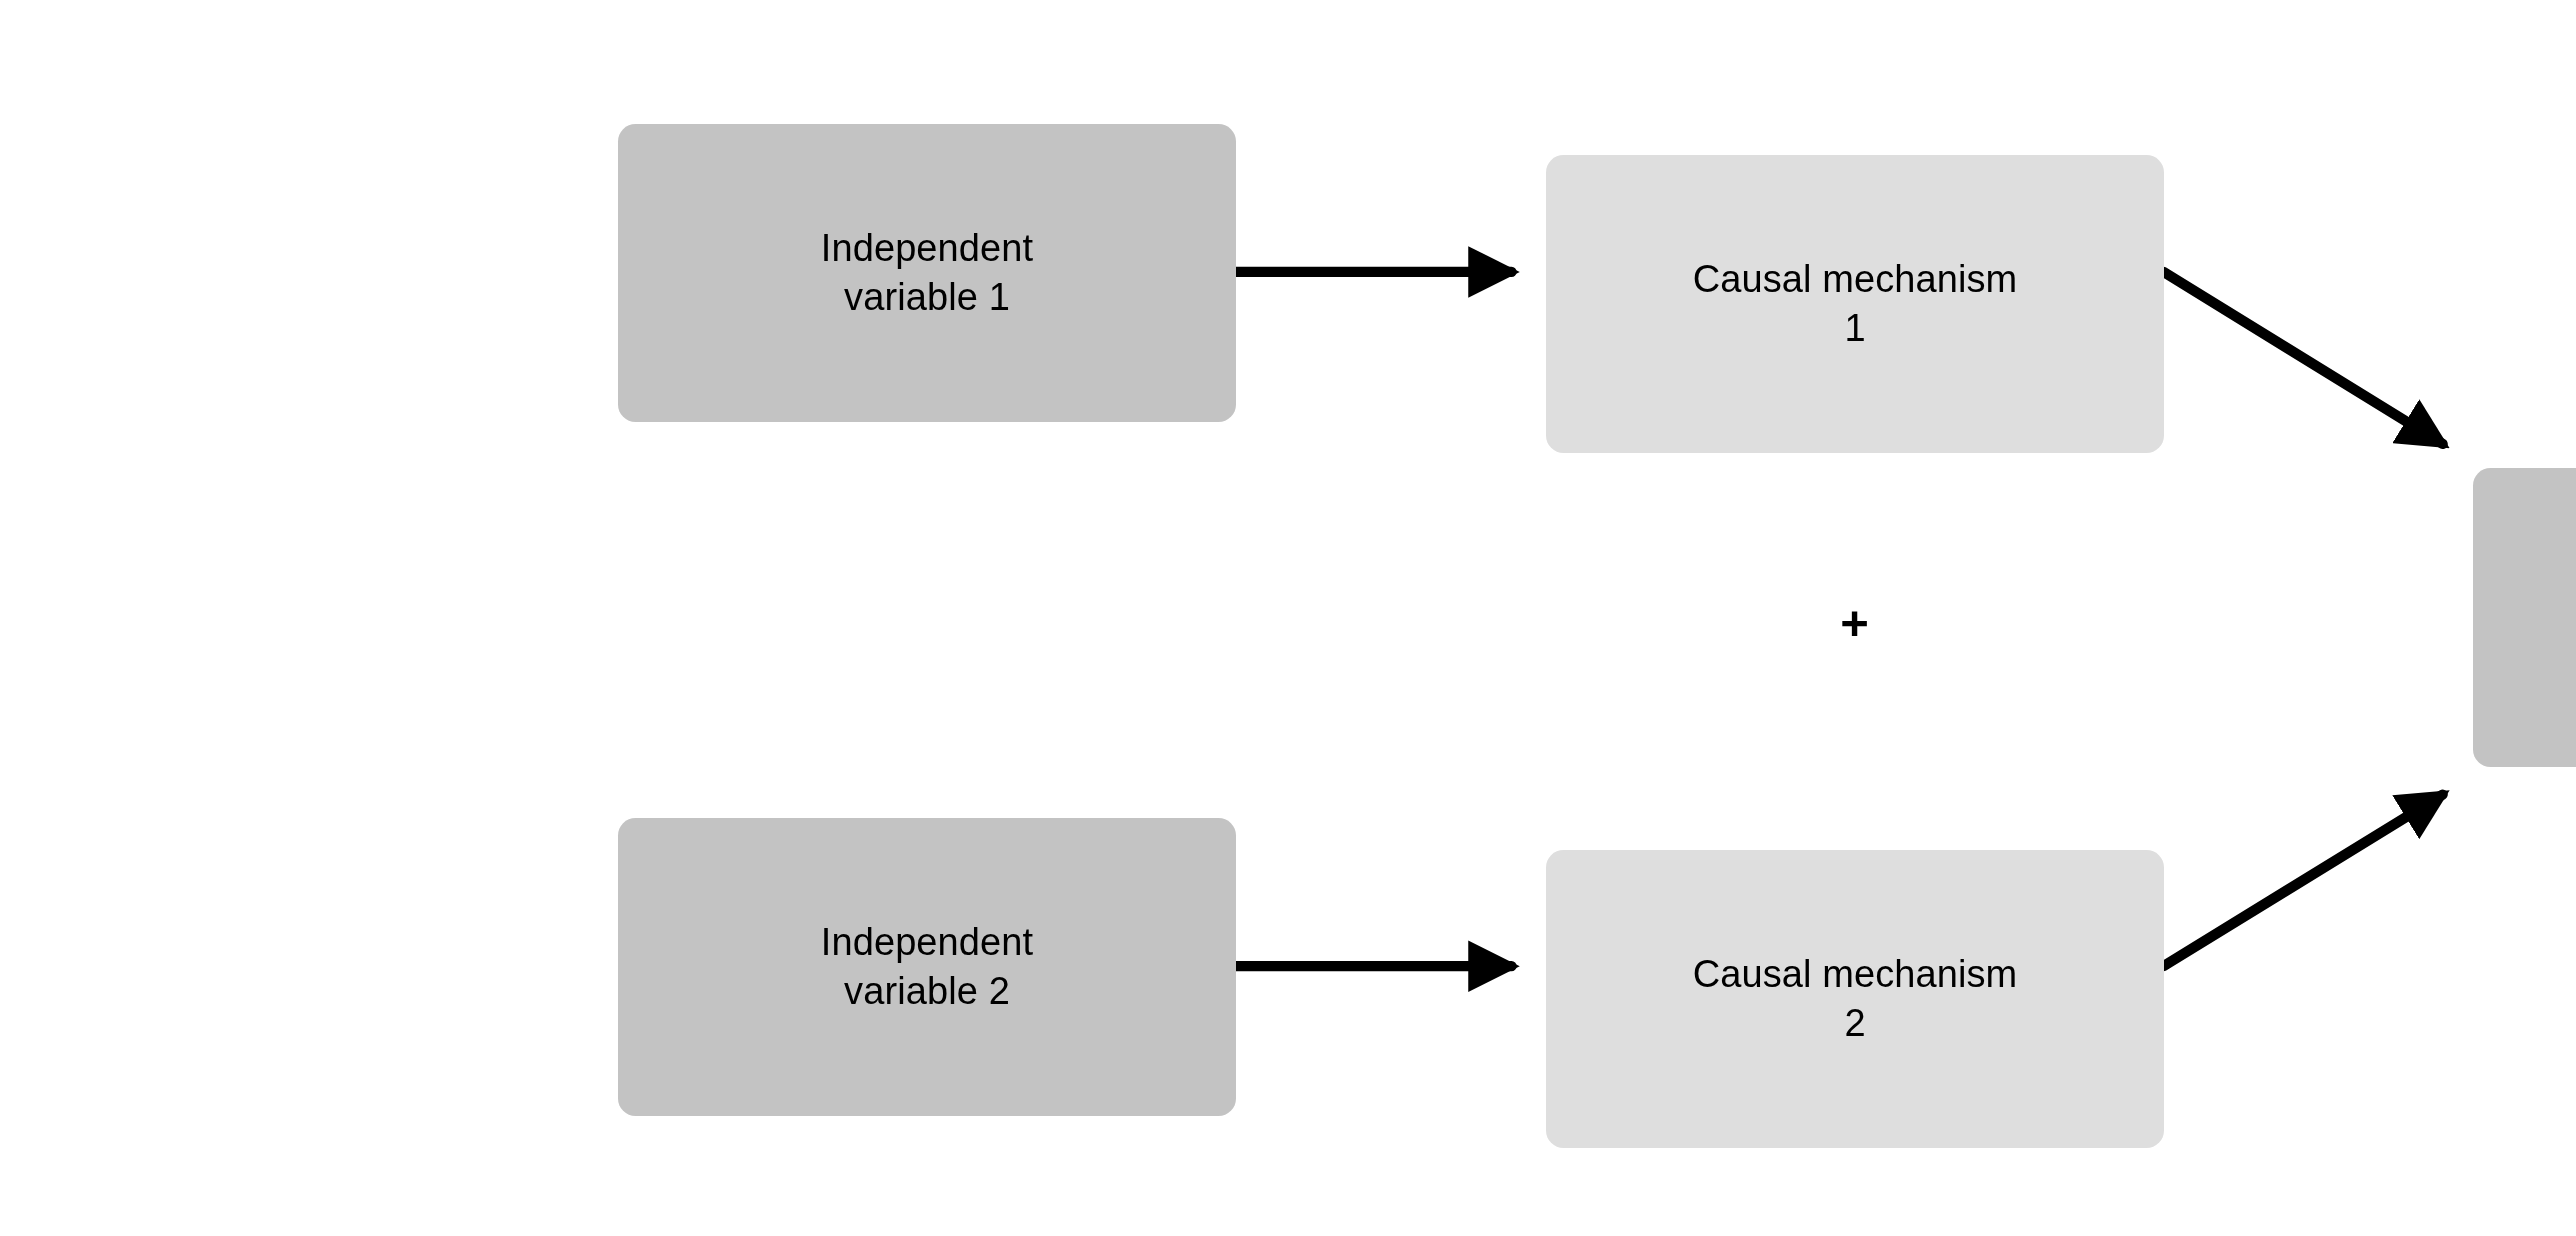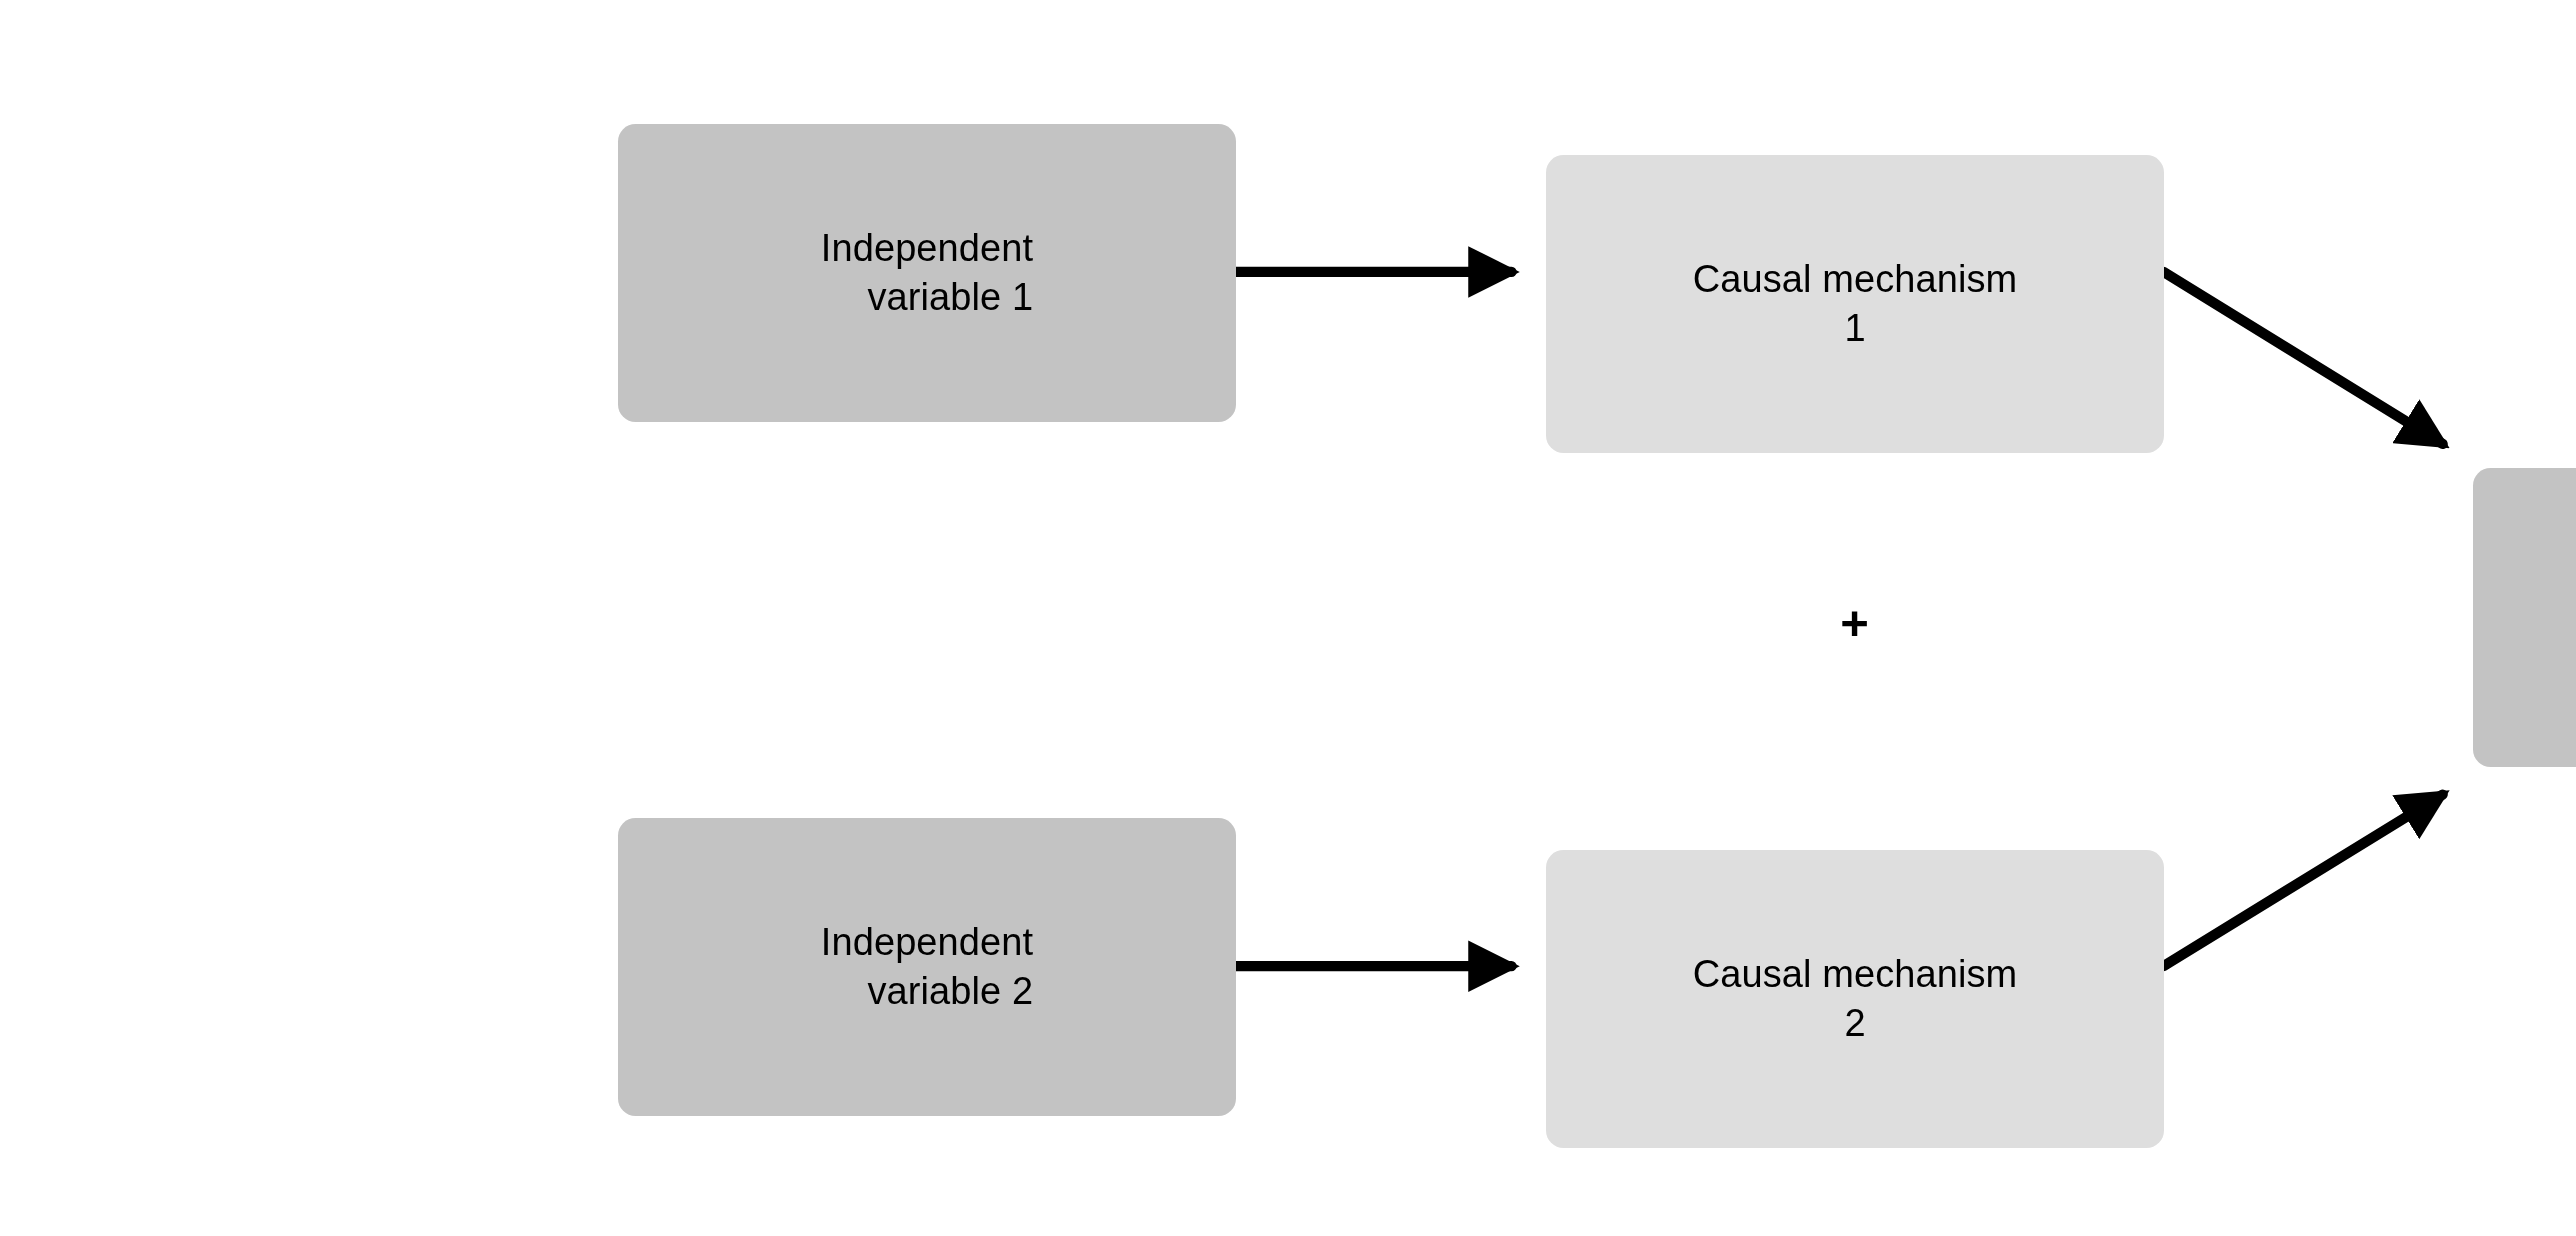--- a/index.html
+++ b/index.html
@@ -28,21 +28,21 @@
     text-align: center;
     color: #000000;
     font-family: "Liberation Sans", sans-serif;
     font-size: 38px;
     line-height: 1.28;
     font-weight: 400;
     letter-spacing: 0.1px;
     white-space: pre-line;
     user-select: none;
   }
-  .node-iv  { background: #c3c3c3; text-align: right; }
+  .node-iv  { background: #c3c3c3; }
   .node-cm  { background: #dedede; margin-top: 32px; }
   .node-dv  { background: #c3c3c3; }
 
   #iv1 { left: 618px; top: 124px;  width: 618px; height: 298px; }
   #cm1 { left: 1546px; top: 123px;  width: 618px; height: 298px; }
   #iv2 { left: 618px; top: 818px; width: 618px; height: 298px; }
   #cm2 { left: 1546px; top: 818px; width: 618px; height: 298px; }
   #dv  { left: 2473px; top: 468px;  width: 618px; height: 299px; }
 
   .plus-sign {

